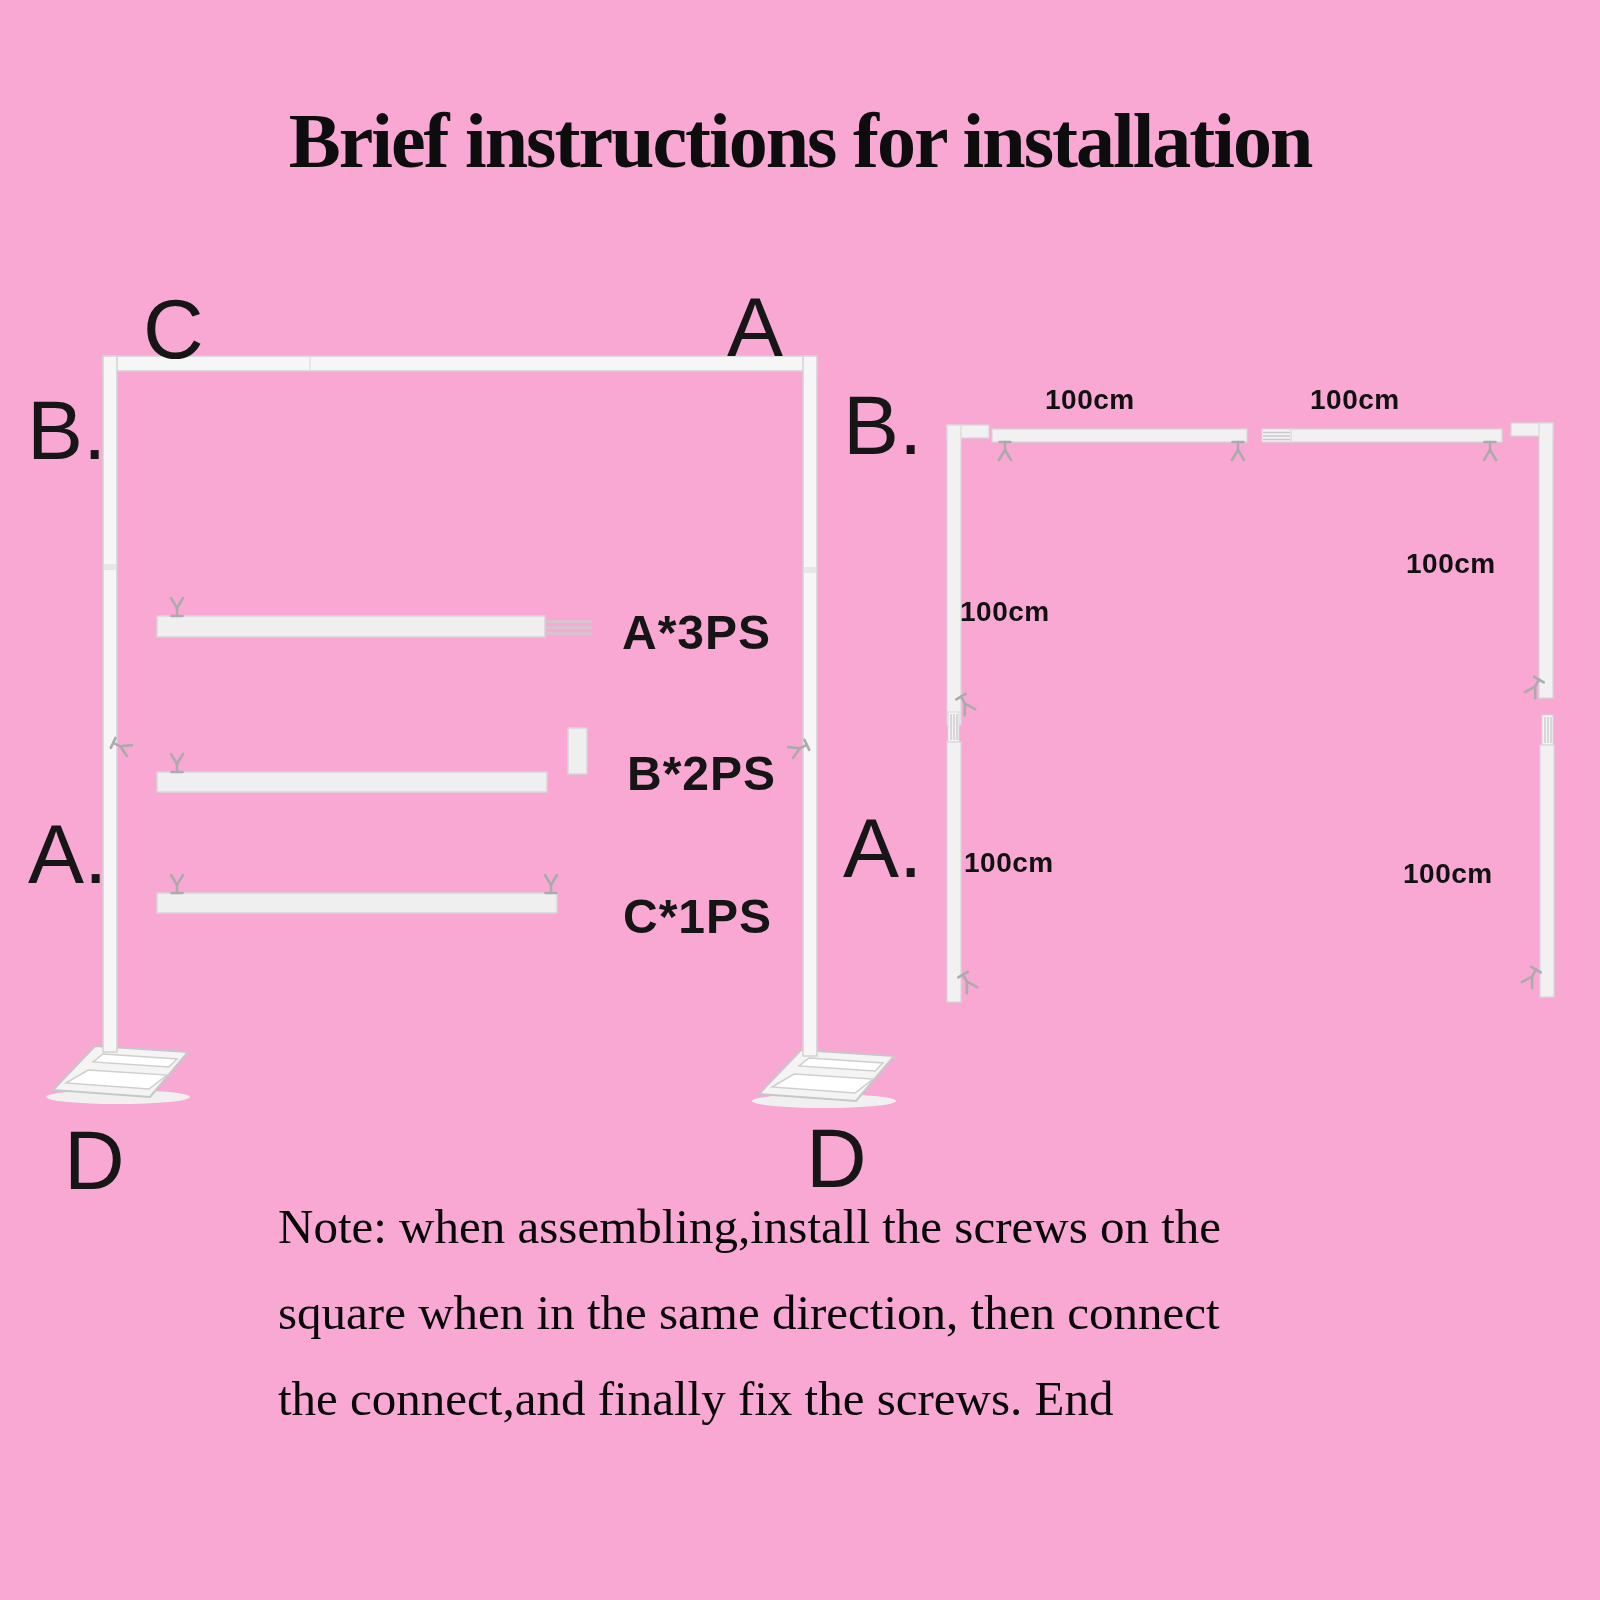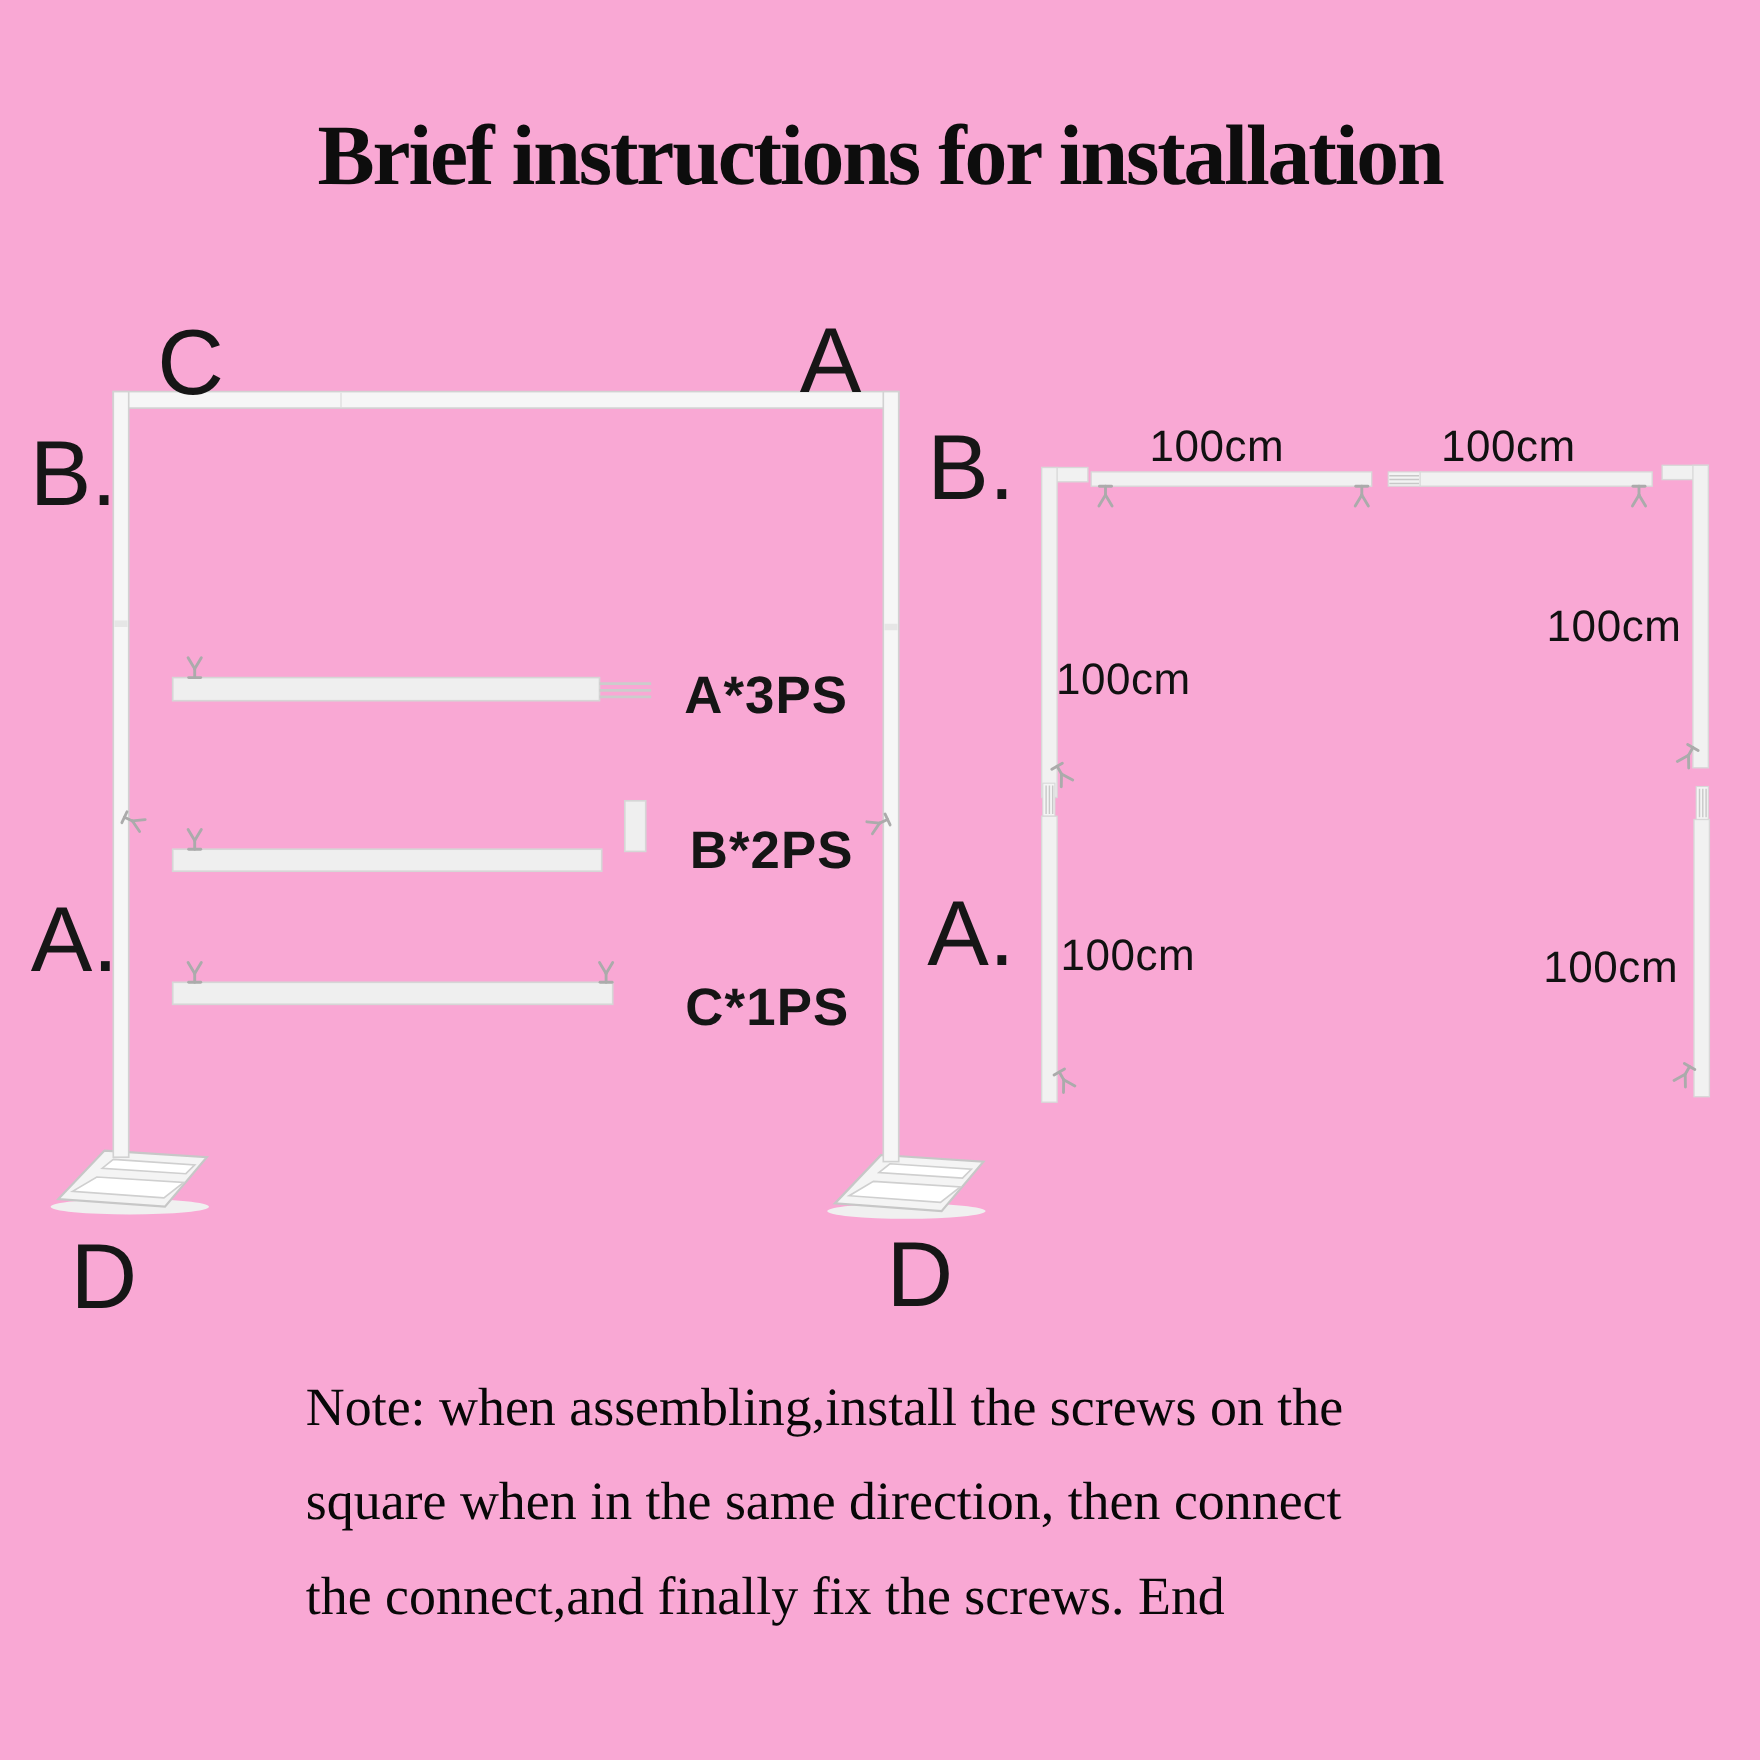--- a/index.html
+++ b/index.html
@@ -17,24 +17,24 @@
     font-size:84px;font-weight:500;line-height:1;color:#161616;
     letter-spacing:0px;white-space:nowrap;
   }
   .caption{
     font-size:46px;font-weight:700;letter-spacing:.5px;color:#121212;white-space:nowrap;
   }
   .part-label{
     font-size:48px;font-weight:600;color:#151515;white-space:nowrap;letter-spacing:1px;
   }
   .dim{
-    font-size:40px;font-weight:400;color:#111;white-space:nowrap;letter-spacing:.5px;
+    font-size:28px;font-weight:700;color:#111;white-space:nowrap;letter-spacing:.5px;
   }
   .note{
-    left:278px;top:1236px;width:1080px;
+    left:278px;top:1184px;width:1080px;
     font-family:"Liberation Serif", serif;font-size:49px;font-weight:400;color:#080808;
   }
   .note div{line-height:86px;white-space:nowrap;}
   svg.art{position:absolute;left:0;top:0;}
 </style>
 </head>
 <body>
 
 <div class="canvas">
 

